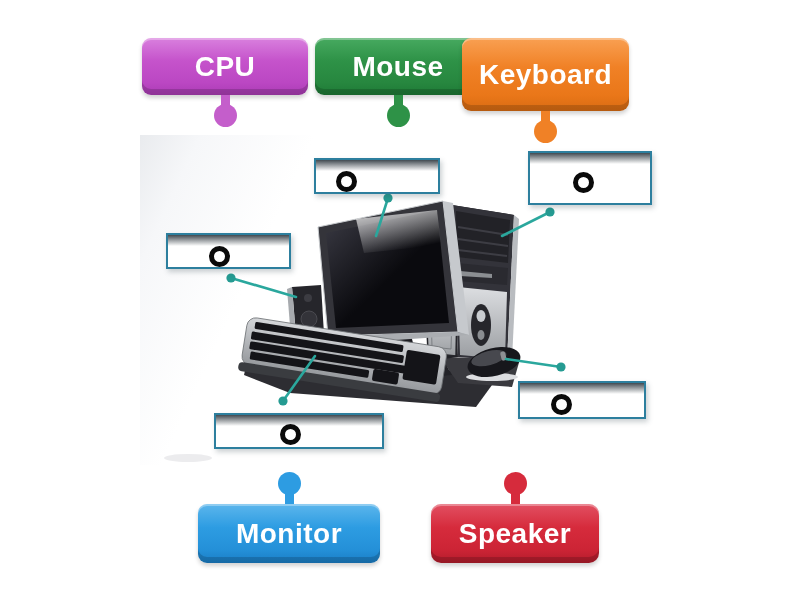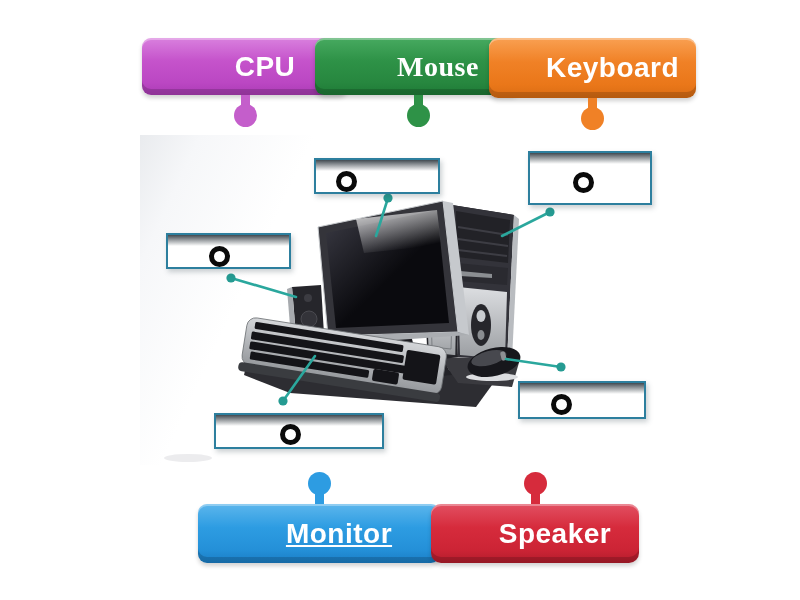--- a/index.html
+++ b/index.html
@@ -30,21 +30,20 @@
     border-radius:50%;background:#ffffff;
   }
 
   
   .label{
     position:absolute;border-radius:9px;display:flex;align-items:center;
     justify-content:center;color:#ffffff;font-weight:700;font-size:28px;
     letter-spacing:.5px;cursor:grab;
     box-shadow:inset 0 2px 0 rgba(255,255,255,.32), inset 0 -6px 0 rgba(0,0,0,.16),
                0 3px 4px rgba(0,0,0,.18);
-    padding-left:40px;
   }
   .pin-stem{position:absolute;left:50%;width:9px;margin-left:-4.5px;height:15px;}
   .pin-ball{position:absolute;left:50%;width:23px;height:23px;margin-left:-11.5px;
             border-radius:50%;}
   .pin-down .pin-stem{top:100%;}
   .pin-down .pin-ball{top:calc(100% + 9px);}
   .pin-up .pin-stem{bottom:100%;}
   .pin-up .pin-ball{bottom:calc(100% + 9px);}
 
   .c-purple{background:linear-gradient(180deg,#d980de 0%,#c553cb 40%,#bb47c3 78%,#ab3cb5 100%);}
@@ -182,32 +181,32 @@
   </div>
   <div class="slot" style="left:518px;top:381px;width:128px;height:38px;">
     <span class="ring" style="left:31px;top:11px;"></span>
   </div>
 
   <div class="label c-purple pin-down" style="left:142px;top:38px;width:166px;height:57px;">
     <span>CPU</span>
     <i class="pin-stem"></i>
     <i class="pin-ball"></i>
   </div>
-  <div class="label c-green pin-down" style="left:315px;top:38px;width:166px;height:57px;font-family:Liberation Serif, serif;">
+  <div class="label c-green pin-down" style="left:315px;top:38px;width:166px;height:57px;">
     <span>Mouse</span>
     <i class="pin-stem"></i>
     <i class="pin-ball"></i>
   </div>
-  <div class="label c-orange pin-down" style="left:489px;top:38px;width:167px;height:60px;">
+  <div class="label c-orange pin-down" style="left:462px;top:38px;width:167px;height:73px;">
     <span>Keyboard</span>
     <i class="pin-stem"></i>
     <i class="pin-ball"></i>
   </div>
 
-  <div class="label c-blue pin-up" style="left:198px;top:504px;width:202px;height:59px;text-decoration:underline;">
+  <div class="label c-blue pin-up" style="left:198px;top:504px;width:182px;height:59px;">
     <span>Monitor</span>
     <i class="pin-stem"></i>
     <i class="pin-ball"></i>
   </div>
   <div class="label c-red pin-up" style="left:431px;top:504px;width:168px;height:59px;">
     <span>Speaker</span>
     <i class="pin-stem"></i>
     <i class="pin-ball"></i>
   </div>
 

